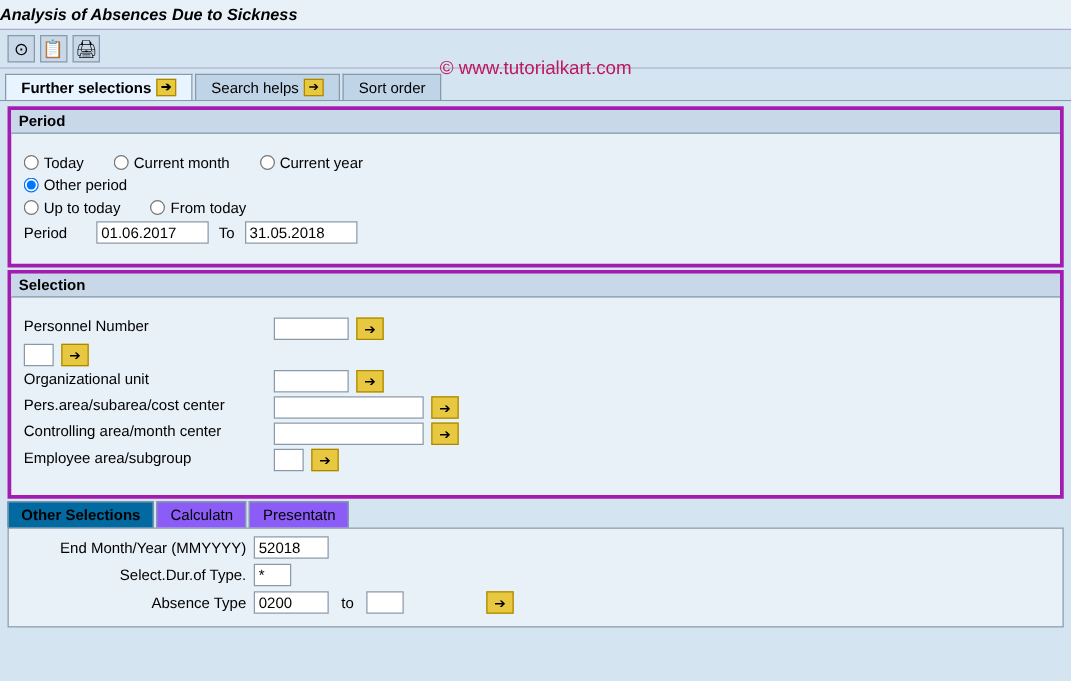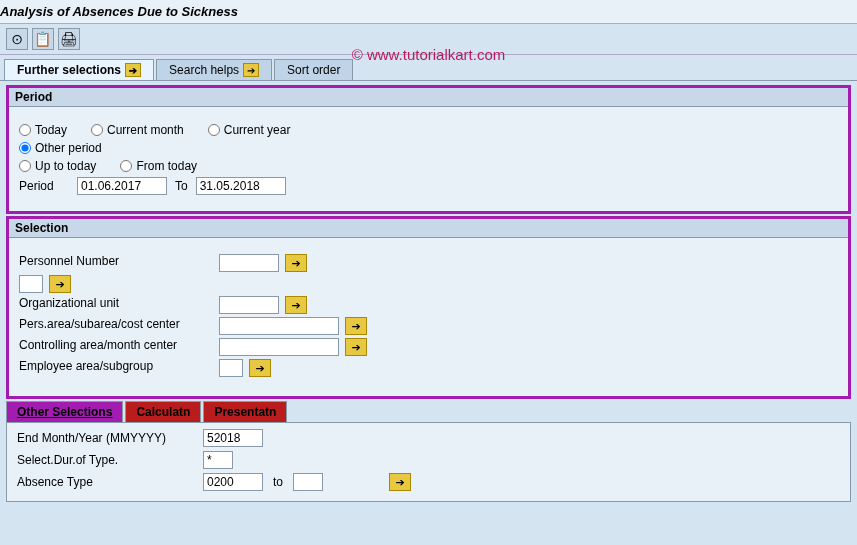--- a/index.html
+++ b/index.html
@@ -163,47 +163,46 @@
       justify-content: center;
       cursor: pointer;
       font-size: 11px;
     }
     .bottom-tabs {
       display: flex;
       margin-bottom: 0;
     }
     .bottom-tab {
       padding: 3px 10px;
-      background: #b91c1c;
+      background: #8b5cf6;
       border: 1px solid #8899aa;
       border-bottom: none;
       cursor: pointer;
       font-size: 12px;
       margin-right: 2px;
+    }
+    .bottom-tab.active {
+      background: #0369a1;
       font-weight: bold;
-    }
-    .bottom-tab.active {
-      background: #a21caf;
-      font-weight: bold;
-      text-decoration: underline;
     }
     .bottom-section {
       border: 1px solid #8899aa;
       background: #e8f0f8;
       padding: 6px 10px;
     }
     .bottom-row {
       display: flex;
       align-items: center;
       margin-bottom: 4px;
       gap: 6px;
     }
     .bottom-label {
       width: 180px;
       font-size: 12px;
+      text-align: right;
     }
     .bottom-input {
       height: 18px;
       border: 1px solid #8899aa;
       background: #fff;
       padding: 1px 3px;
       font-size: 12px;
     }
     .bottom-input-sm { width: 60px; }
     .bottom-input-xs { width: 30px; }

